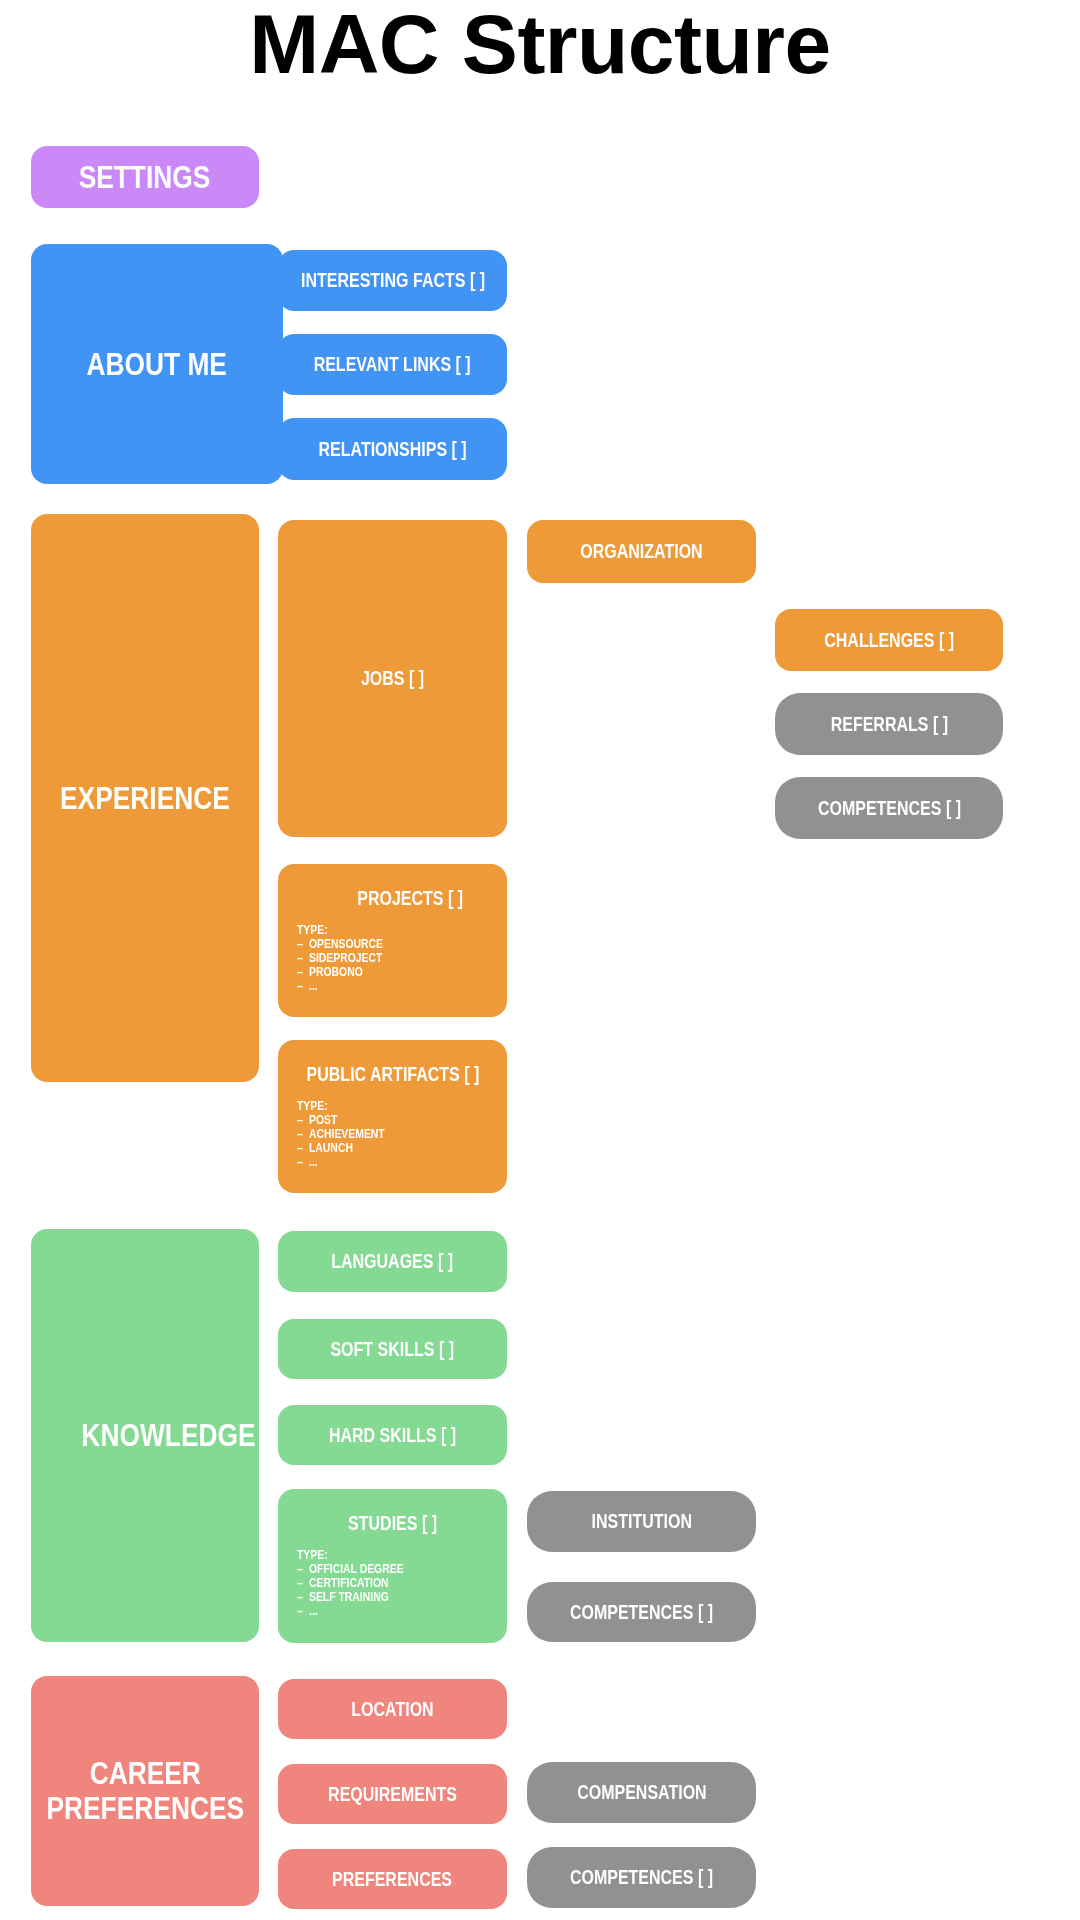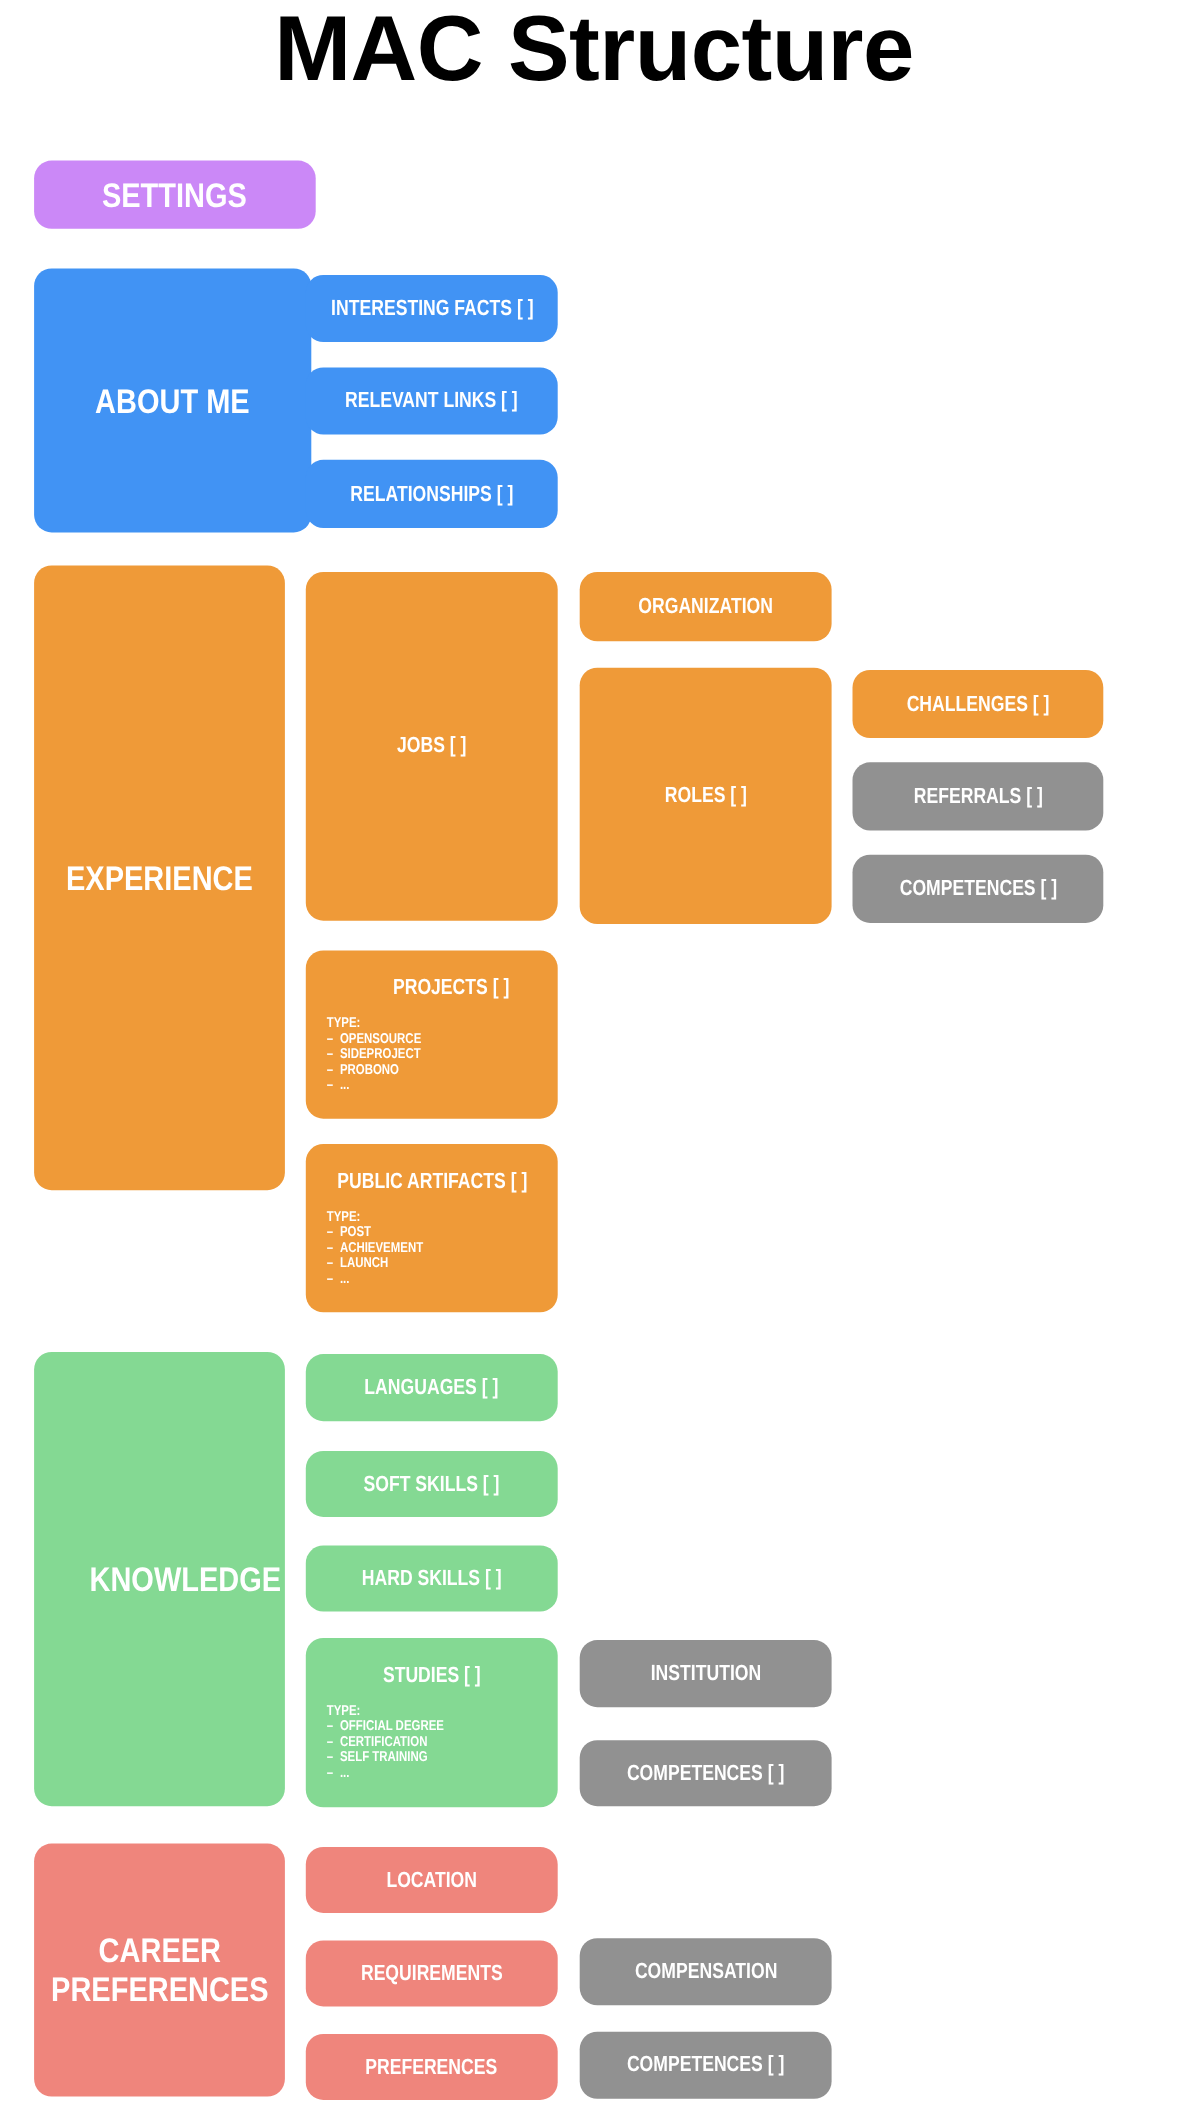--- a/index.html
+++ b/index.html
@@ -64,21 +64,21 @@
   .sub-label > span {
     display: inline-block;
     transform: scaleX(0.8);
     white-space: nowrap;
   }
   .purple { background: #cb88f7; }
   .blue   { background: #4193f4; }
   .orange { background: #ef9a38; }
   .green  { background: #84d993; }
   .red    { background: #ef857c; }
-  .gray   { background: #919191; }
+  .gray   { background: #919191; border-radius: 25px; }
 
   .type-block {
     display: block;
     padding: 0;
   }
   .type-title {
     margin-top: 22px;
     text-align: center;
     font-size: 20px;
     line-height: 24px;
@@ -107,21 +107,21 @@
     width: 15px;
   }
 </style>
 </head>
 <body>
 
 <div class="canvas">
 
   <div class="page-title">MAC Structure</div>
 
-  <div class="block purple center big-label" style="left:31px; top:146px; width:256px; height:62px;">
+  <div class="block purple center big-label" style="left:31px; top:146px; width:228px; height:62px;">
     <span>SETTINGS</span>
   </div>
 
   <div class="block blue center big-label" style="left:31px; top:244px; width:252px; height:240px;">
     <span>ABOUT ME</span>
   </div>
 
   <div class="block blue center sub-label" style="left:278px; top:250px; width:229px; height:61px;">
     <span>INTERESTING FACTS [ ]</span>
   </div>
@@ -139,23 +139,20 @@
   </div>
 
   <div class="block orange center sub-label" style="left:527px; top:520px; width:229px; height:63px;">
     <span>ORGANIZATION</span>
   </div>
 
   <div class="block orange center sub-label" style="left:278px; top:520px; width:229px; height:317px;">
     <span>JOBS [ ]</span>
   </div>
 
-  <div class="block orange center sub-label" style="left:527px; top:607px; width:229px; height:233px;">
-    <span>ROLES [ ]</span>
-  </div>
 
   <div class="block orange center sub-label" style="left:775px; top:609px; width:228px; height:62px;">
     <span>CHALLENGES [ ]</span>
   </div>
 
   <div class="block gray center sub-label" style="left:775px; top:693px; width:228px; height:62px;">
     <span>REFERRALS [ ]</span>
   </div>
 
   <div class="block gray center sub-label" style="left:775px; top:777px; width:228px; height:62px;">

